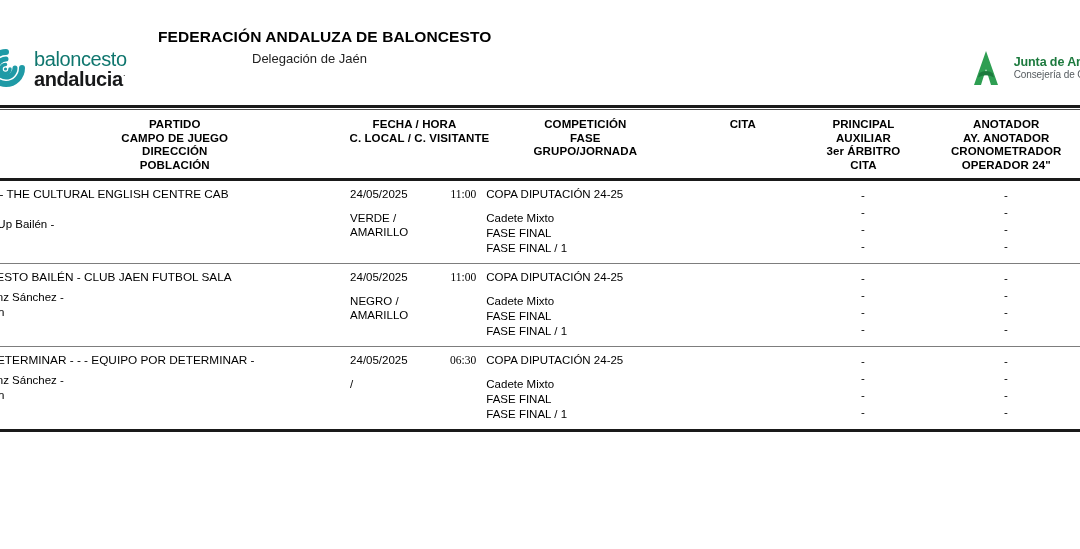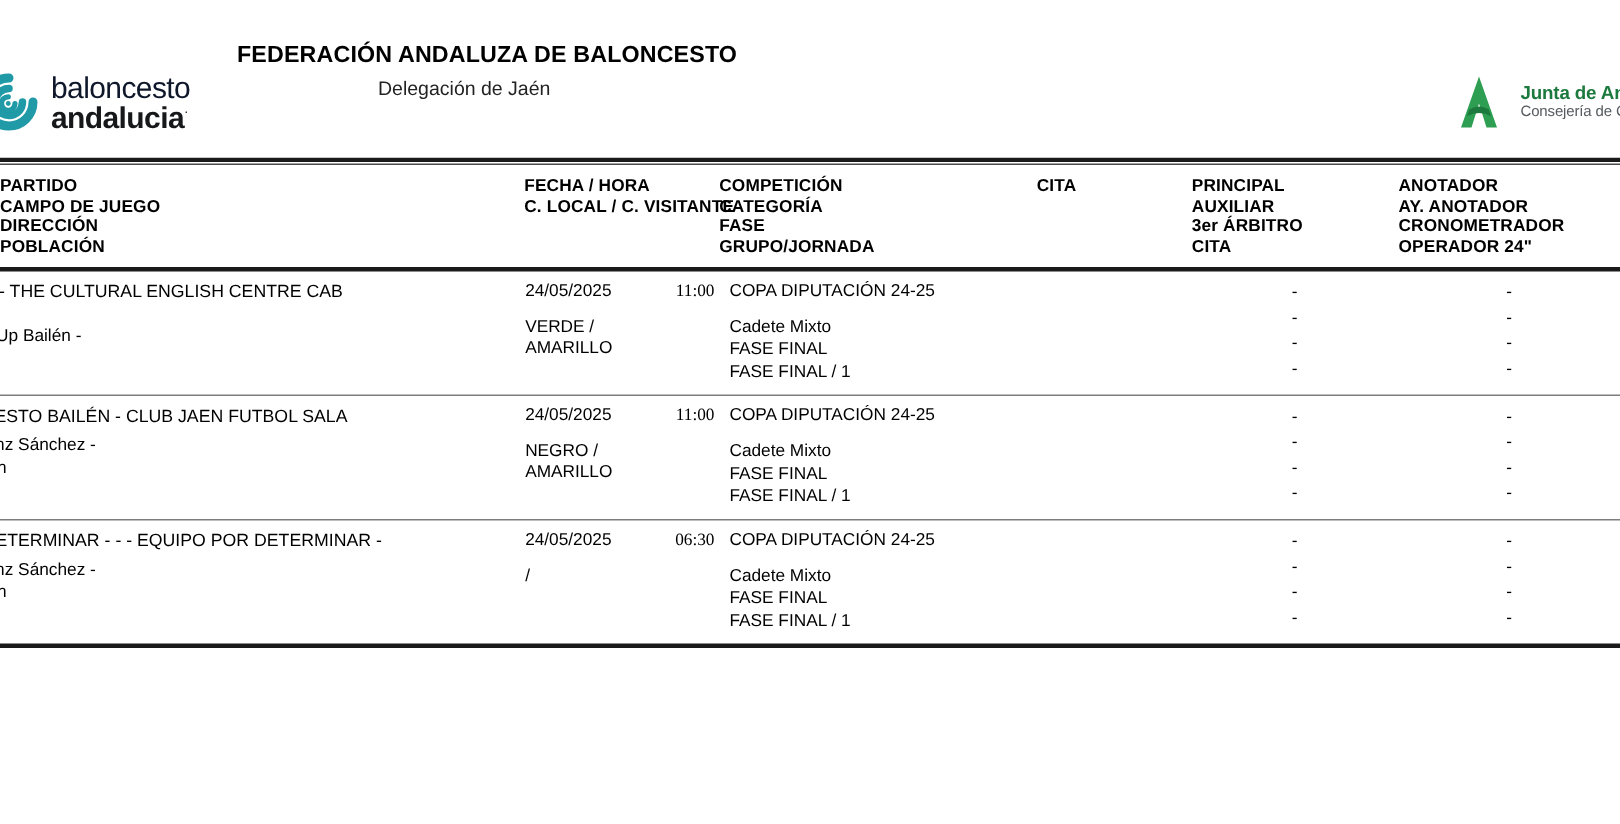--- a/index.html
+++ b/index.html
@@ -38,21 +38,21 @@
     height: 48px;
     flex: 0 0 48px;
   }
   .logo-fab-text {
     line-height: 1.0;
     padding-top: 2px;
   }
   .logo-fab-text .l1 {
     font-size: 20px;
     letter-spacing: -0.4px;
-    color: #0f172a;
+    color: #0f766e;
     font-weight: 400;
     display: block;
   }
   .logo-fab-text .l2 {
     font-size: 20px;
     letter-spacing: -0.4px;
     color: #17181a;
     font-weight: 700;
     display: block;
   }
@@ -133,20 +133,21 @@
     height: 1px;
     background: #7d7d7d;
     width: 1080px;
   }
 
   .table-head {
     display: flex;
     padding: 8px 0 6px 0;
   }
   .table-head .col {
+    text-align: center;
     font-size: 11.5px;
     font-weight: bold;
     line-height: 13.5px;
     letter-spacing: 0.1px;
   }
   .table-head .col div { white-space: nowrap; }
 
   .c-partido   { width: 355px; }
   .c-fecha     { width: 130px; }
   .c-comp      { width: 215px; }
@@ -283,21 +284,20 @@
       <div>CAMPO DE JUEGO</div>
       <div>DIRECCIÓN</div>
       <div>POBLACIÓN</div>
     </div>
     <div class="col c-fecha">
       <div>FECHA / HORA</div>
       <div>C. LOCAL / C. VISITANTE</div>
     </div>
     <div class="col c-comp">
       <div>COMPETICIÓN</div>
-      <div>CATEGORÍA</div>
       <div>FASE</div>
       <div>GRUPO/JORNADA</div>
     </div>
     <div class="col c-cita">
       <div>CITA</div>
     </div>
     <div class="col c-principal">
       <div>PRINCIPAL</div>
       <div>AUXILIAR</div>
       <div>3er ÁRBITRO</div>

